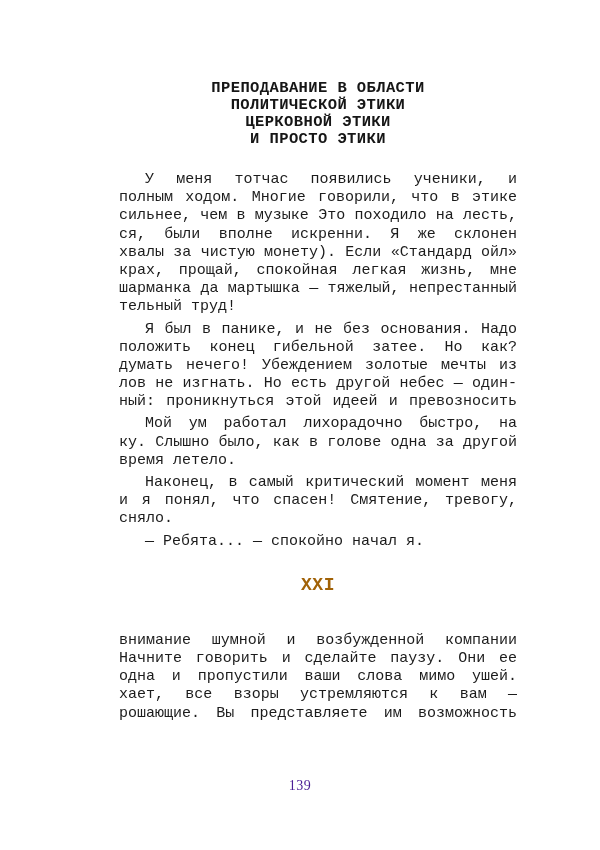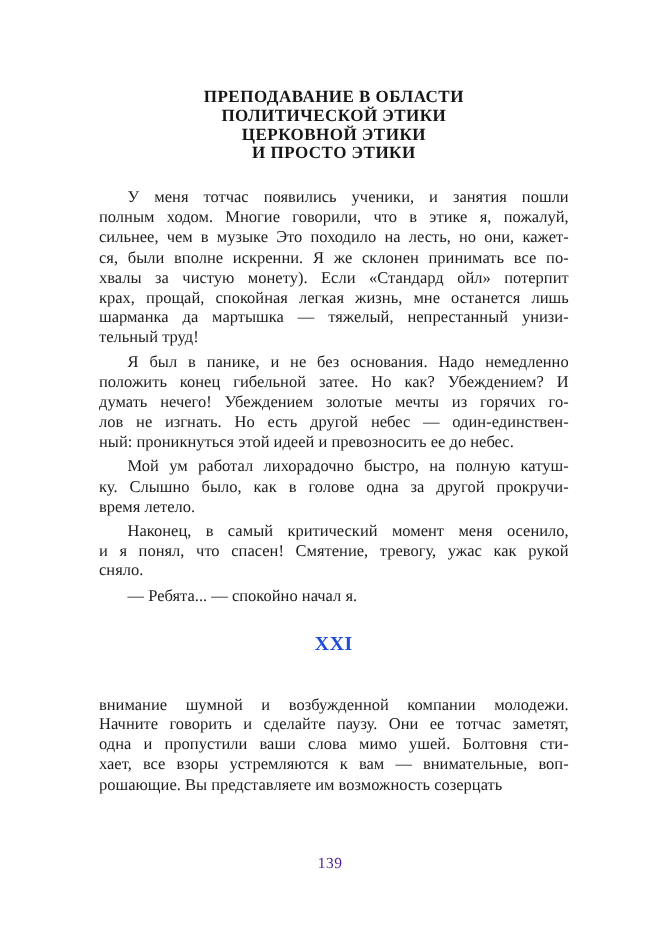--- a/index.html
+++ b/index.html
@@ -6,21 +6,21 @@
   .page {
     position: relative;
     width: 600px;
     height: 850px;
     background: #ffffff;
     font-family: "Liberation Serif", "DejaVu Serif", serif;
     color: #1c1c1c;
     overflow: hidden;
     margin: 0 auto;
   }
-  .content { padding: 80px 79px 0 86px; }
+  .content { padding: 80px 79px 0 115px; font-family: Liberation Mono, monospace; }
   .title {
     text-align: center;
     font-weight: bold;
     font-size: 15.5px;
     line-height: 17px;
     letter-spacing: 0.4px;
     color: #161616;
   }
   .title-line { white-space: nowrap; }
   .body-text {
@@ -96,21 +96,21 @@
         <div class="para">
           <div class="line first">Наконец, в самый критический момент меня осенило,</div>
           <div class="line">и я понял, что спасен! Смятение, тревогу, ужас как рукой</div>
           <div class="line last">сняло.</div>
         </div>
         <div class="para">
           <div class="line first last">— Ребята... — спокойно начал я.</div>
         </div>
       </div>
 
-    <div class="chapter" style="color: #1d4ed8;">XXI</div>
+    <div class="chapter" style="color: #a16207;">XXI</div>
 
     <div class="body-text after">
         <div class="para">
           <div class="line">внимание шумной и возбужденной компании молодежи.</div>
           <div class="line">Начните говорить и сделайте паузу. Они ее тотчас заметят,</div>
           <div class="line">одна и пропустили ваши слова мимо ушей. Болтовня сти-</div>
           <div class="line">хает, все взоры устремляются к вам — внимательные, воп-</div>
           <div class="line last">рошающие. Вы представляете им возможность созерцать</div>
         </div>
       </div>

